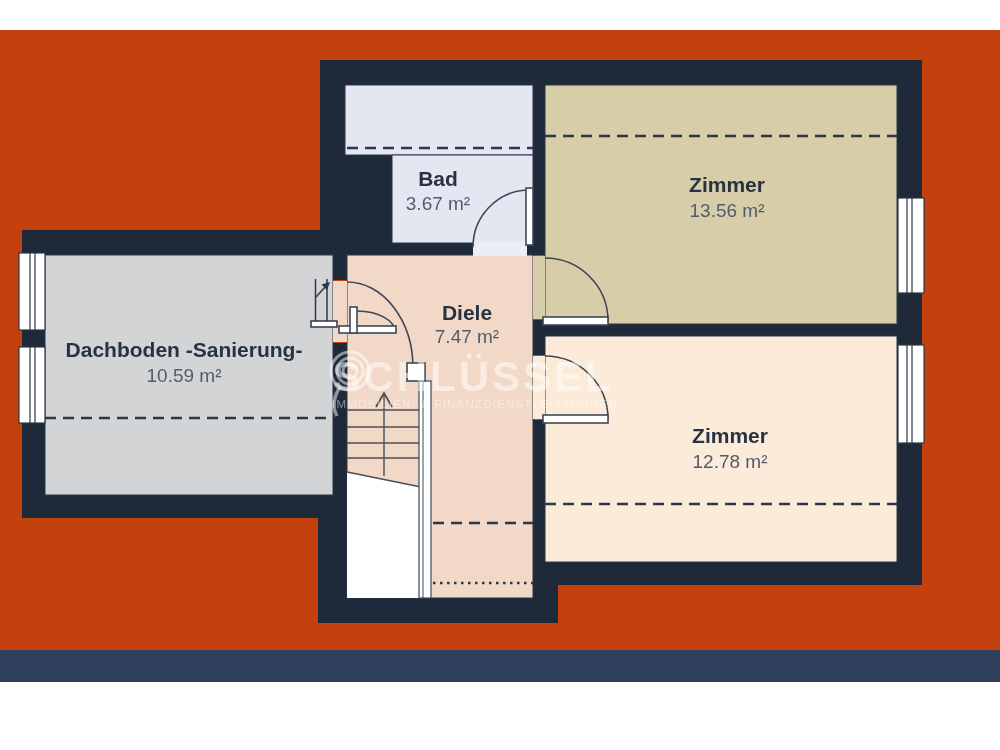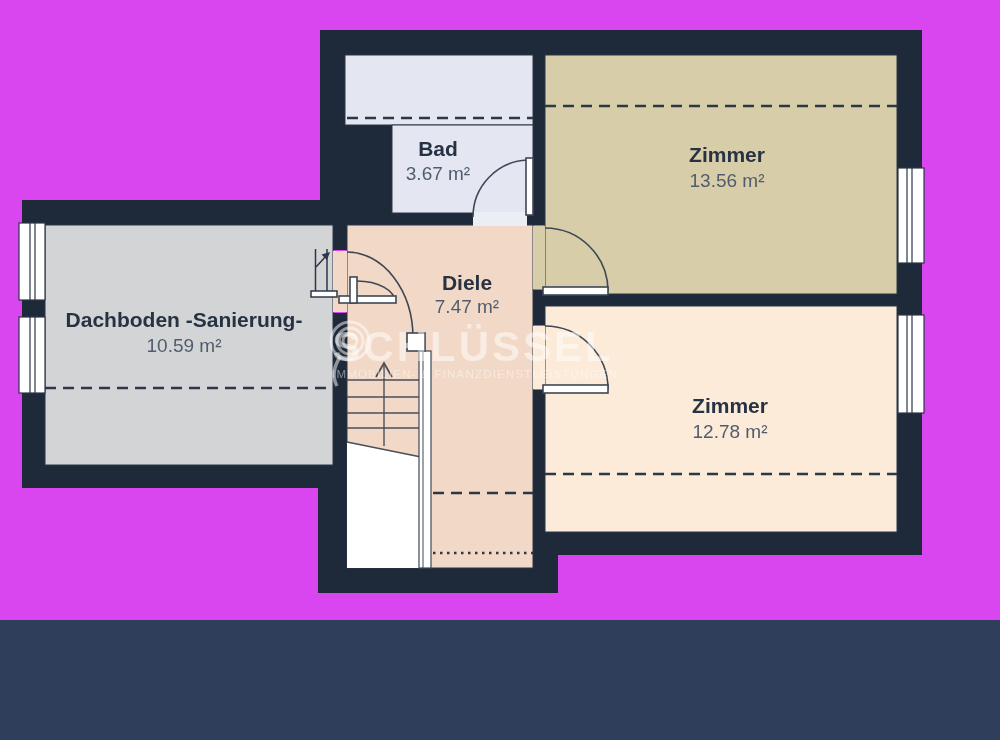--- a/index.html
+++ b/index.html
@@ -1,17 +1,17 @@
 <!DOCTYPE html>
 <html><head>
 <meta charset="utf-8">
 <style>
   html,body{margin:0;padding:0;background:#ffffff;}
-  .stage{position:relative;width:1000px;height:740px;background:#d946ef;overflow:hidden;
-         font-family:"Liberation Sans", sans-serif;}
+  .stage{position:relative;width:1000px;height:652px;background:#c2410c;overflow:hidden;
+         font-family:"Liberation Sans", sans-serif;margin-top:30px;}
   .plan-svg{position:absolute;left:0;top:0;}
   .banner{position:absolute;left:0;top:620px;width:1000px;height:130px;background:#2E3E5B;}
   text{font-family:"Liberation Sans", sans-serif;}
   .room-name{font-size:21px;font-weight:bold;fill:#273243;}
   .room-area{font-size:19px;fill:#515D6C;}
   .wm-brand{font-size:42px;font-weight:bold;fill:rgba(255,255,255,0.5);letter-spacing:3px;}
   .wm-tag{font-size:11.5px;fill:rgba(255,255,255,0.45);letter-spacing:1.2px;}
 </style>
 </head>
 <body>

